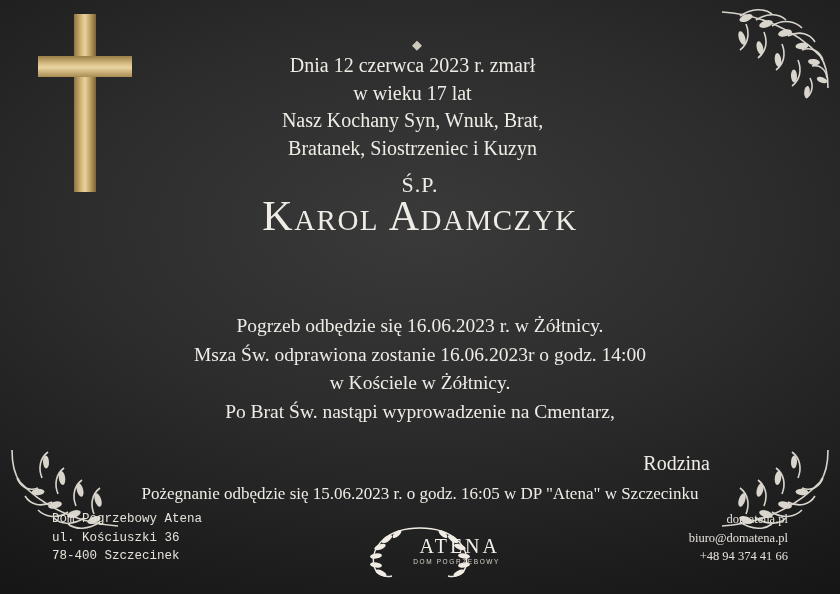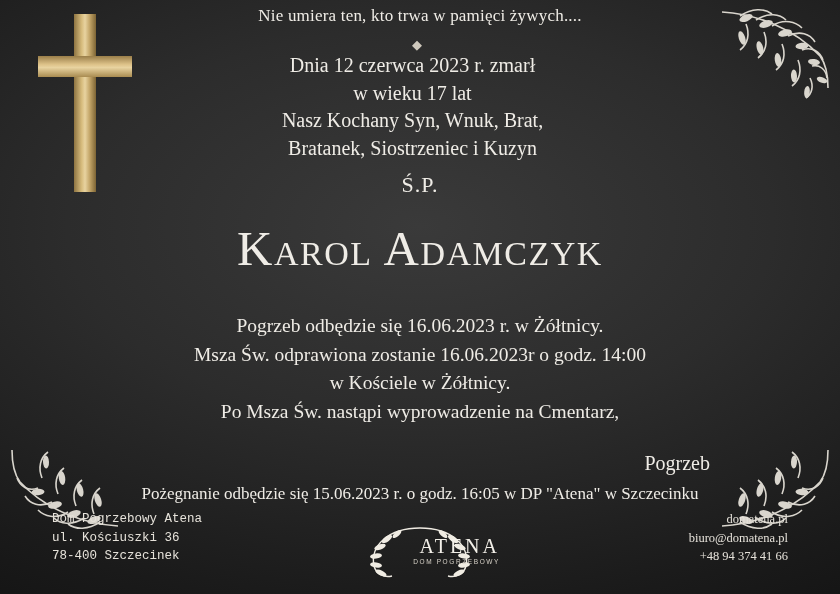--- a/index.html
+++ b/index.html
@@ -82,23 +82,23 @@
   }
   .sp {
     position: absolute;
     top: 172px;
     left: 0; right: 0;
     font-size: 22px;
     letter-spacing: 1px;
   }
   .name {
     position: absolute;
-    top: 220px;
-    left: 0; right: 0;
-    font-size: 49px;
+    top: 192px;
+    left: 0; right: 0;
+    font-size: 42px;
     letter-spacing: 1.5px;
     font-variant: small-caps;
     white-space: nowrap;
   }
   .block-b {
     position: absolute;
     top: 312px;
     left: 0; right: 0;
     font-size: 19.5px;
     line-height: 1.47;
@@ -253,43 +253,42 @@
         <ellipse cx="69" cy="29" rx="7" ry="3.4" transform="rotate(-12 69 29)"></ellipse>
         <ellipse cx="86" cy="42" rx="6.5" ry="3.2" transform="rotate(-4 86 42)"></ellipse>
         <ellipse cx="26" cy="34" rx="3.2" ry="7" transform="rotate(-18 26 34)"></ellipse>
         <ellipse cx="44" cy="44" rx="3.2" ry="7" transform="rotate(-14 44 44)"></ellipse>
         <ellipse cx="62" cy="56" rx="3.2" ry="7" transform="rotate(-8 62 56)"></ellipse>
         <ellipse cx="78" cy="72" rx="3" ry="6.5" transform="rotate(-2 78 72)"></ellipse>
       </g>
     </svg>
   </div>
 
-  <div class="top-line center">Nie umiera ten, kto trwa w pamięci żywych....</div>
 
   <div class="diamond">◆</div>
 
   <div class="block-a center">
     <div>Dnia 12 czerwca 2023 r. zmarł</div>
     <div>w wieku 17 lat</div>
     <div>Nasz Kochany Syn, Wnuk, Brat,</div>
     <div>Bratanek, Siostrzeniec i Kuzyn</div>
   </div>
 
   <div class="sp center">Ś.P.</div>
 
   <div class="name center">Karol Adamczyk</div>
 
   <div class="block-b center">
     <div>Pogrzeb odbędzie się 16.06.2023 r. w Żółtnicy.</div>
     <div>Msza Św. odprawiona zostanie 16.06.2023r o godz. 14:00</div>
     <div>w Kościele w Żółtnicy.</div>
-    <div>Po Msza Św. nastąpi wyprowadzenie na Cmentarz,</div>
-  </div>
-
-  <div class="family">Pogrzeb</div>
+    <div>Po Brat Św. nastąpi wyprowadzenie na Cmentarz,</div>
+  </div>
+
+  <div class="family">Rodzina</div>
 
   <div class="farewell center">Pożegnanie odbędzie się 15.06.2023 r. o godz. 16:05 w  DP "Atena" w Szczecinku</div>
 
   <div class="footer-left">
     <div>Dom Pogrzebowy Atena</div>
     <div>ul. Kościuszki 36</div>
     <div>78-400 Szczecinek</div>
   </div>
 
   <div class="footer-right">

